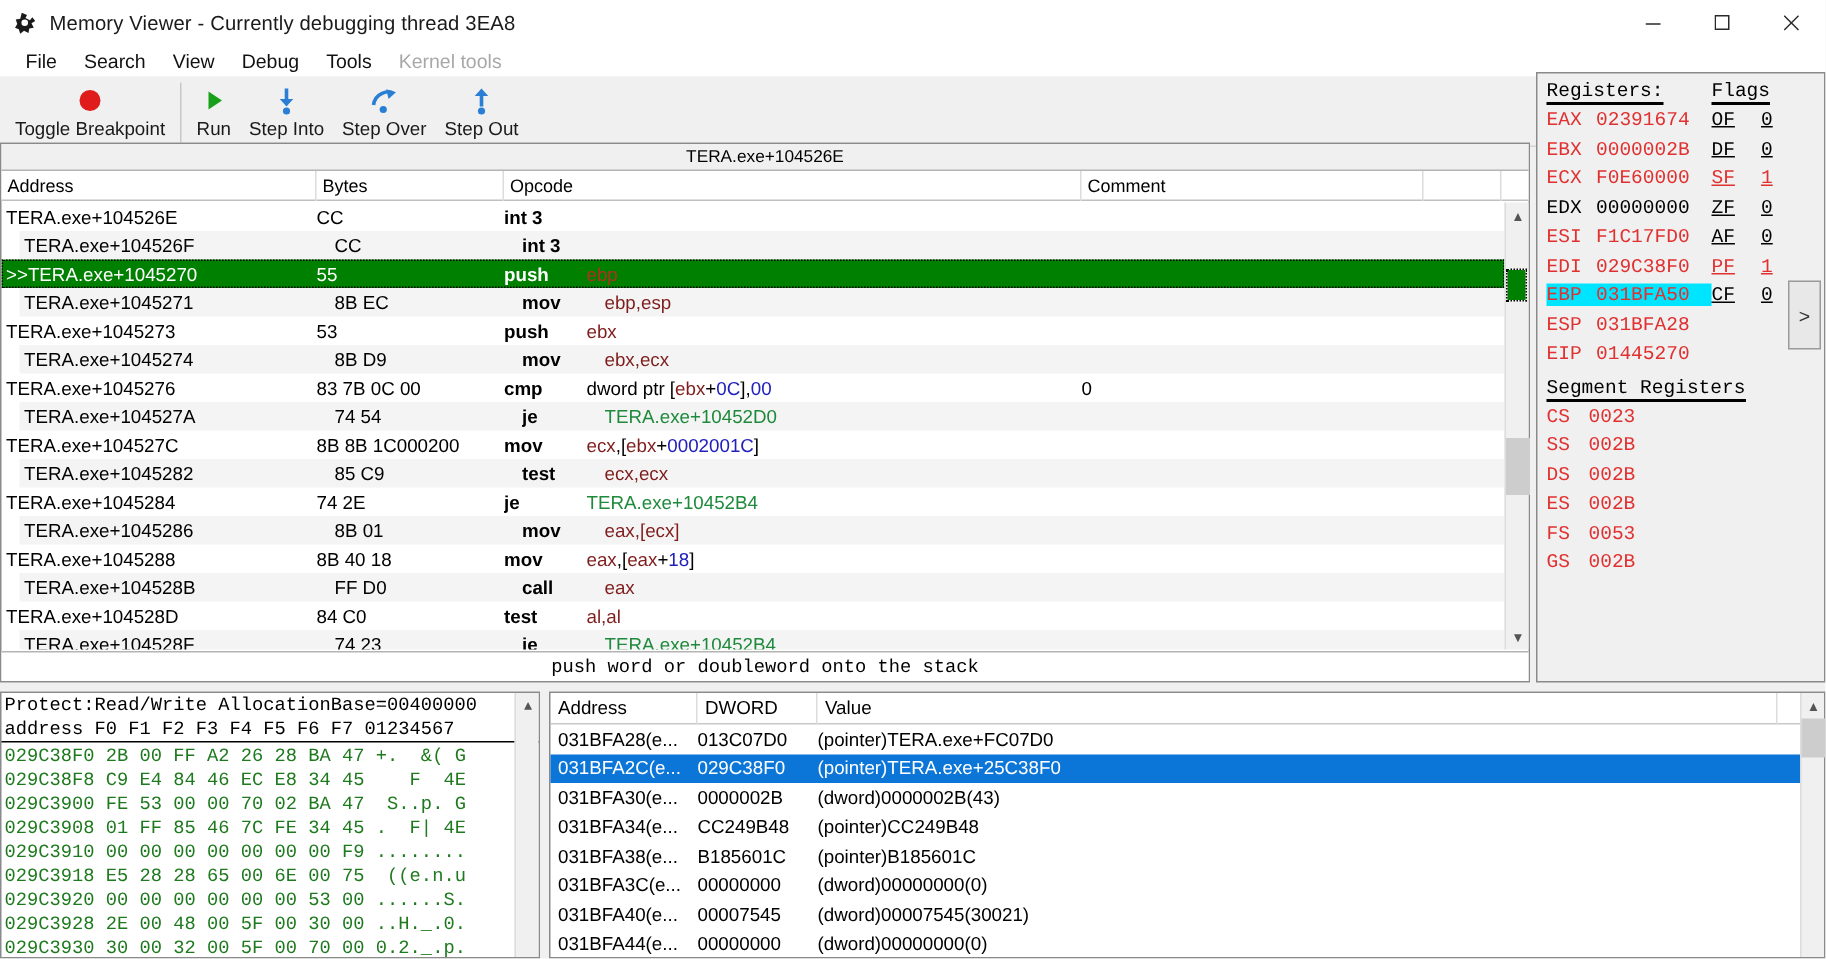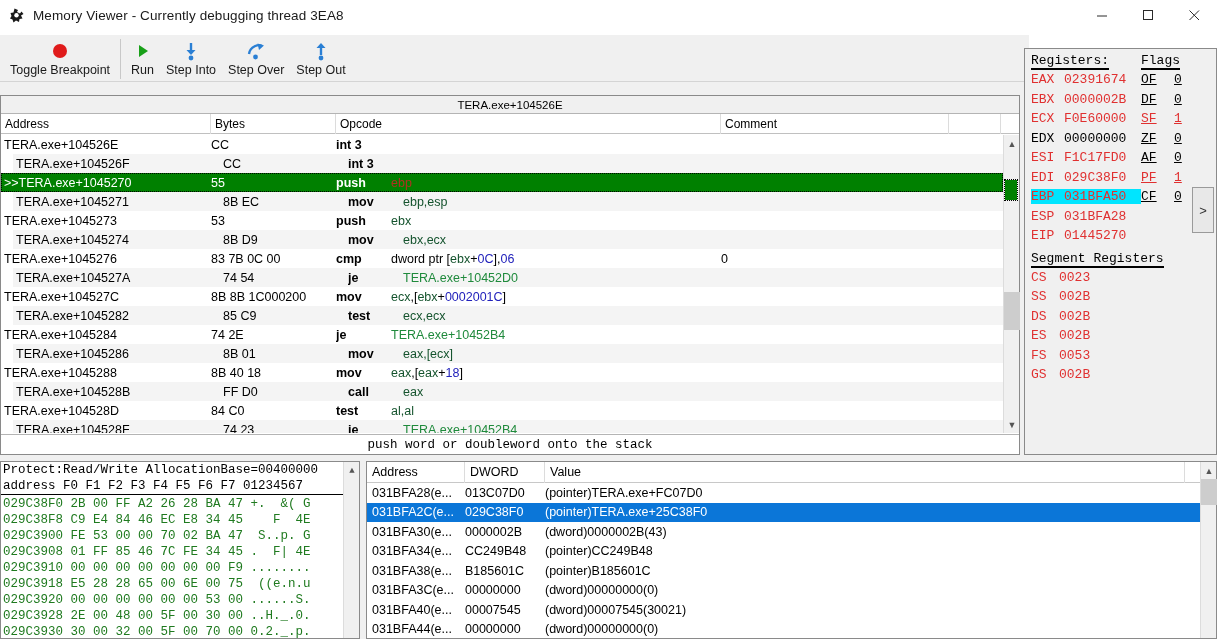--- a/index.html
+++ b/index.html
@@ -31,21 +31,21 @@
   
   .menubar {
     position: absolute; left: 0; top: 30px; width: 1217px; height: 21px;
     background: #ffffff; display: flex; align-items: center; padding-left: 8px;
   }
   .menu-item { font-size: 13px; color: #111; padding: 0 9px; line-height: 21px; }
   .menu-item.disabled { color: #a8a8a8; }
 
   
   .toolbar {
-    position: absolute; left: 0; top: 35px; width: 1029px; height: 47px;
+    position: absolute; left: 0; top: 51px; width: 1029px; height: 47px;
     background: #f0f0f0; border-bottom: 1px solid #d4d4d4;
     display: flex; align-items: center; padding-left: 4px;
   }
   .tb-btn {
     height: 45px; display: flex; flex-direction: column; align-items: center; justify-content: flex-start;
     padding: 4px 6px 0 6px; min-width: 34px;
   }
   .tb-ico { height: 22px; display: flex; align-items: center; justify-content: center; }
   .tb-label { font-size: 12.5px; color: #1a1a1a; margin-top: 1px; white-space: nowrap; }
   .tb-sep { width: 1px; height: 40px; background: #c8c8c8; margin: 2px 4px 0 4px; }
@@ -73,21 +73,21 @@
 
   .rows { position: absolute; left: 0; top: 39px; right: 16px; bottom: 21px; overflow: hidden; }
   .drow { height: 19px; display: flex; align-items: center; font-size: 12.5px; white-space: nowrap; }
   .drow.alt { background: #f4f4f4; margin-left: 12px; }
   .drow.cur { background: #008000; color: #ffffff; outline: 1px dotted #000; outline-offset: -1px; }
   .drow .c-addr  { width: 210px; padding-left: 3px; overflow: hidden; }
   .drow .c-bytes { width: 125px; overflow: hidden; }
   .drow .c-mnem  { width: 55px; font-weight: bold; overflow: hidden; }
   .drow .c-ops   { width: 330px; overflow: hidden; }
   .drow .c-com   { width: 230px; overflow: hidden; }
-  .op-reg   { color: #14532d; }
+  .op-reg   { color: #7f1d1d; }
   .op-num   { color: #2222bb; }
   .op-jmp   { color: #1f8a3c; }
   .drow.cur .op-reg { color: #b03020; }
   .drow.cur .c-mnem { color: #ffffff; }
 
   .disasm-status {
     position: absolute; left: 0; right: 0; bottom: 0; height: 20px;
     background: #ffffff; border-top: 1px solid #b4b4b4;
     display: flex; align-items: center; justify-content: center;
     font-family: "Liberation Mono", monospace; font-size: 12.5px; color: #000;
@@ -299,21 +299,21 @@
           <div class="c-addr">TERA.exe+1045274</div>
           <div class="c-bytes">8B D9</div>
           <div class="c-mnem">mov</div>
           <div class="c-ops"><span class="op-reg">ebx,ecx</span></div>
           <div class="c-com"></div>
         </div>
         <div class="drow">
           <div class="c-addr">TERA.exe+1045276</div>
           <div class="c-bytes">83 7B 0C 00</div>
           <div class="c-mnem">cmp</div>
-          <div class="c-ops">dword ptr [<span class="op-reg">ebx</span>+<span class="op-num">0C</span>],<span class="op-num">06</span></div>
+          <div class="c-ops">dword ptr [<span class="op-reg">ebx</span>+<span class="op-num">0C</span>],<span class="op-num">00</span></div>
           <div class="c-com">0</div>
         </div>
         <div class="drow alt">
           <div class="c-addr">TERA.exe+104527A</div>
           <div class="c-bytes">74 54</div>
           <div class="c-mnem">je</div>
           <div class="c-ops"><span class="op-jmp">TERA.exe+10452D0</span></div>
           <div class="c-com"></div>
         </div>
         <div class="drow">

